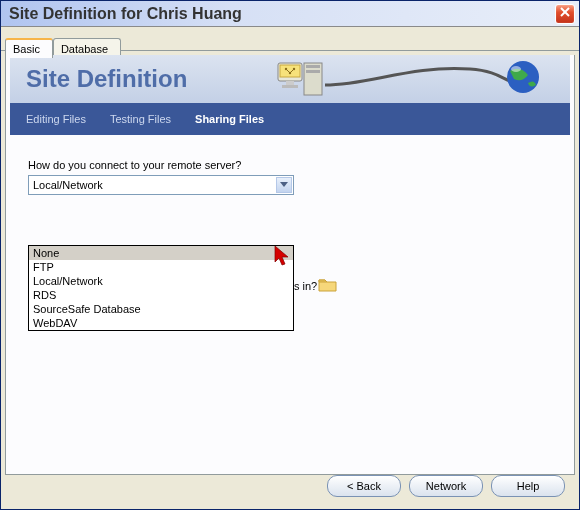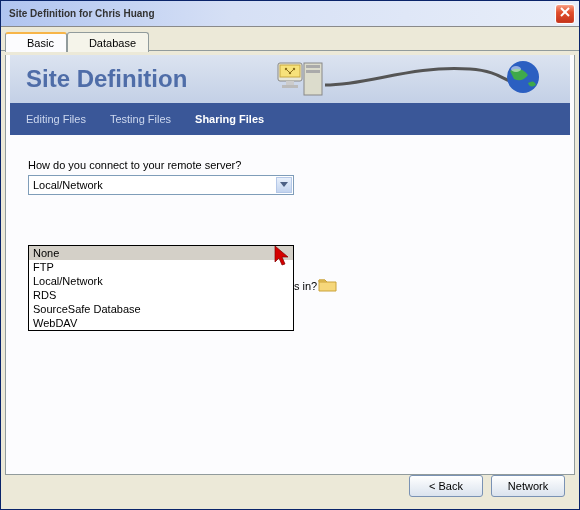--- a/index.html
+++ b/index.html
@@ -20,21 +20,21 @@
     background: linear-gradient(to right, #b0c4f0, #d6e0f5 40%, #e8eef9);
     display: flex;
     align-items: center;
     padding: 0 4px 0 8px;
     border-bottom: 1px solid #8a8a8a;
   }
   .titlebar-title {
     flex: 1;
     font-weight: bold;
     color: #333;
-    font-size: 10px;
+    font-size: 16px;
   }
   .close-btn {
     width: 20px;
     height: 20px;
     background: linear-gradient(to bottom, #f89e83, #e24f2c 40%, #c4321a);
     border: 1px solid #fff;
     border-radius: 3px;
     color: #fff;
     font-weight: bold;
     font-size: 12px;
@@ -46,28 +46,28 @@
   
   .tabrow {
     height: 24px;
     background: #ece9d8;
     display: flex;
     align-items: flex-end;
     padding-left: 4px;
     border-bottom: 1px solid #919b9c;
   }
   .tab {
-    padding: 4px 12px 3px 21px;
+    padding: 4px 12px 3px 7px;
     border: 1px solid #919b9c;
     border-bottom: none;
     background: #f5f4ea;
     border-radius: 3px 3px 0 0;
     margin-right: 0px;
     position: relative;
-    top: 2px;
+    top: 8px;
     cursor: pointer;
   }
   .tab.active {
     background: #fcfcfe;
     border-top: 2px solid #f7b549;
     padding-top: 3px;
     z-index: 2;
   }
   .tab-body {
     background: #fcfcfe;
@@ -193,21 +193,21 @@
     position: absolute;
     right: 14px;
     bottom: 12px;
     display: flex;
     gap: 8px;
   }
   .btn {
     width: 74px;
     height: 22px;
     border: 1px solid #7a92b4;
-    border-radius: 3px;
+    border-radius: 10px;
     background: linear-gradient(to bottom,#ffffff,#eef2f7 45%,#dbe3ee);
     font-size: 11px;
     display:flex;align-items:center;justify-content:center;
     cursor: pointer;
   }
   .btn.disabled {
     color: #a0a0a0;
     cursor: default;
   }
 </style>
@@ -307,13 +307,16 @@
 
 </div>
 
 <div class="button-row">
   <div class="btn">
     <span>&lt; Back</span>
   </div>
   <div class="btn">
     <span>Network</span>
   </div>
+  <div class="btn">
+    <span>Help</span>
+  </div>
 </div>
 
 </body></html>

